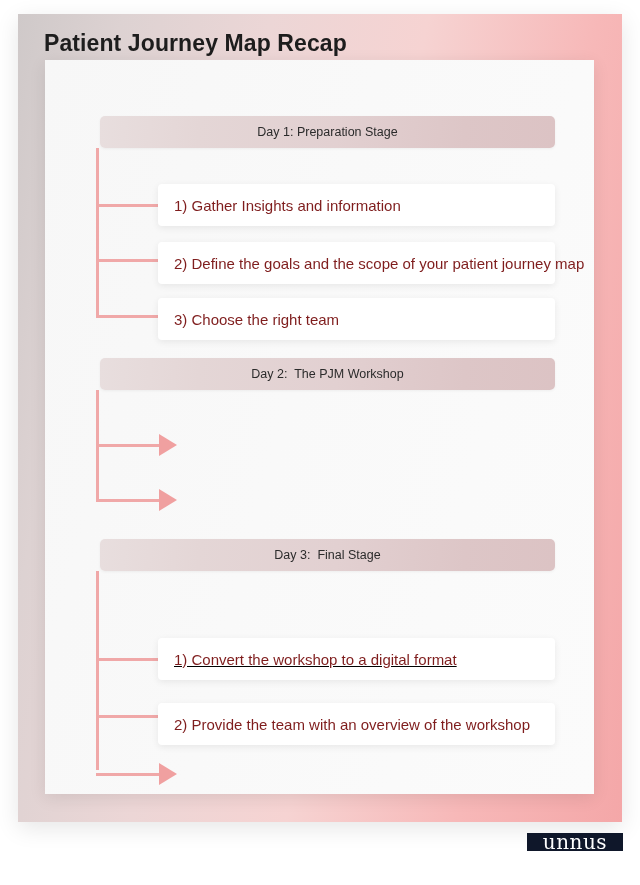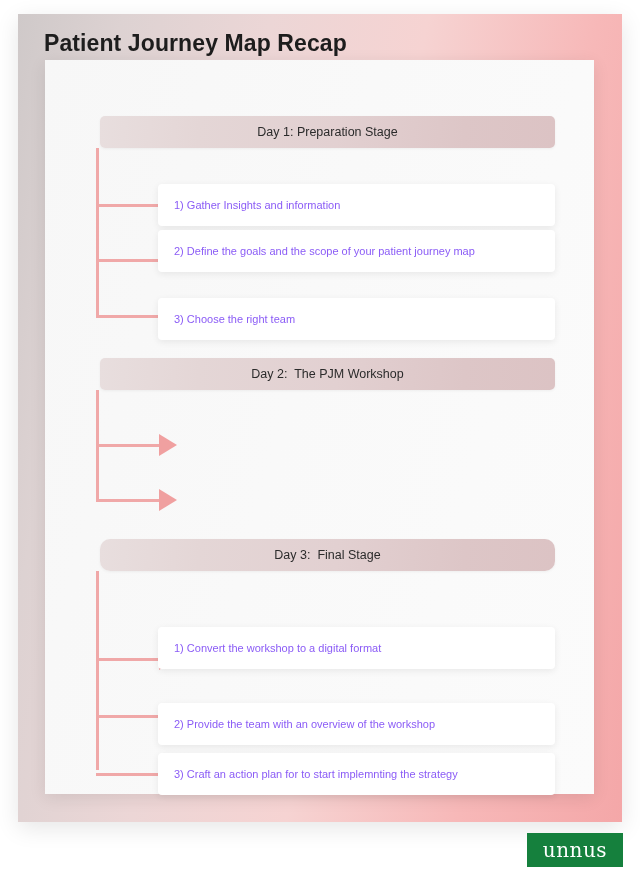--- a/index.html
+++ b/index.html
@@ -116,33 +116,33 @@
     width: 397px;
     height: 42px;
     background: #ffffff;
     border-radius: 4px;
     display: flex;
     align-items: center;
     box-shadow: 0 2px 7px rgba(0,0,0,0.075);
   }
   .item-label {
     padding-left: 16px;
-    font-size: 11px;
-    color: #8b5cf6;
+    font-size: 15px;
+    color: #7f1d1d;
     white-space: nowrap;
   }
 
   
   .logo {
     position: absolute;
     left: 527px;
     top: 833px;
     width: 96px;
-    height: 34px;
-    background: #15803d;
+    height: 18px;
+    background: #0f172a;
     display: flex;
     align-items: center;
     justify-content: center;
   }
   .logo-text {
     font-family: "DejaVu Serif", serif;
     color: #ffffff;
     font-size: 20px;
     letter-spacing: 0.5px;
     line-height: 1;
@@ -166,21 +166,21 @@
       <div class="trunk" style="top:88px;height:170px;"></div>
 
       <div class="stem" style="top:144px;width:67px;"></div>
       <div class="arrowhead" style="left:114px;top:134px;"></div>
       <div class="item-row" style="top:124px;">
         <span class="item-label">1) Gather Insights and information</span>
       </div>
 
       <div class="stem" style="top:199px;width:67px;"></div>
       <div class="arrowhead" style="left:114px;top:189px;"></div>
-      <div class="item-row" style="top:170px;align-items:center;">
+      <div class="item-row" style="top:182px;align-items:center;">
         <span class="item-label">2) Define the goals and the scope of your patient journey map</span>
       </div>
 
       <div class="stem" style="top:255px;width:67px;"></div>
       <div class="arrowhead" style="left:114px;top:245px;"></div>
       <div class="item-row" style="top:238px;">
         <span class="item-label">3) Choose the right team</span>
       </div>
     </div>
 
@@ -194,43 +194,40 @@
 
       <div class="stem" style="top:86px;width:67px;"></div>
       <div class="arrowhead" style="left:114px;top:76px;"></div>
 
       <div class="stem" style="top:141px;width:67px;"></div>
       <div class="arrowhead" style="left:114px;top:131px;"></div>
     </div>
 
     <div class="section" style="top:479px;height:255px;">
 
-      <div class="day-header" style="top:0;border-radius:10px;">
+      <div class="day-header" style="top:0;">
         <span class="day-header-label">Day 3:  Final Stage</span>
       </div>
 
       <div class="trunk" style="top:32px;height:199px;"></div>
 
       <div class="stem" style="top:119px;width:67px;"></div>
       <div class="arrowhead" style="left:114px;top:109px;"></div>
-      <div class="item-row" style="top:88px;">
+      <div class="item-row" style="top:99px;text-decoration:underline;">
         <span class="item-label">1) Convert the workshop to a digital format</span>
       </div>
 
       <div class="stem" style="top:176px;width:67px;"></div>
       <div class="arrowhead" style="left:114px;top:166px;"></div>
       <div class="item-row" style="top:164px;">
         <span class="item-label">2) Provide the team with an overview of the workshop</span>
       </div>
 
       <div class="stem" style="top:234px;width:67px;"></div>
       <div class="arrowhead" style="left:114px;top:224px;"></div>
-      <div class="item-row" style="top:214px;">
-        <span class="item-label">3) Craft an action plan for to start implemnting the strategy</span>
-      </div>
     </div>
 
   </div>
 </div>
 
 <div class="logo">
   <span class="logo-text">unnus</span>
 </div>
 
 </body></html>

